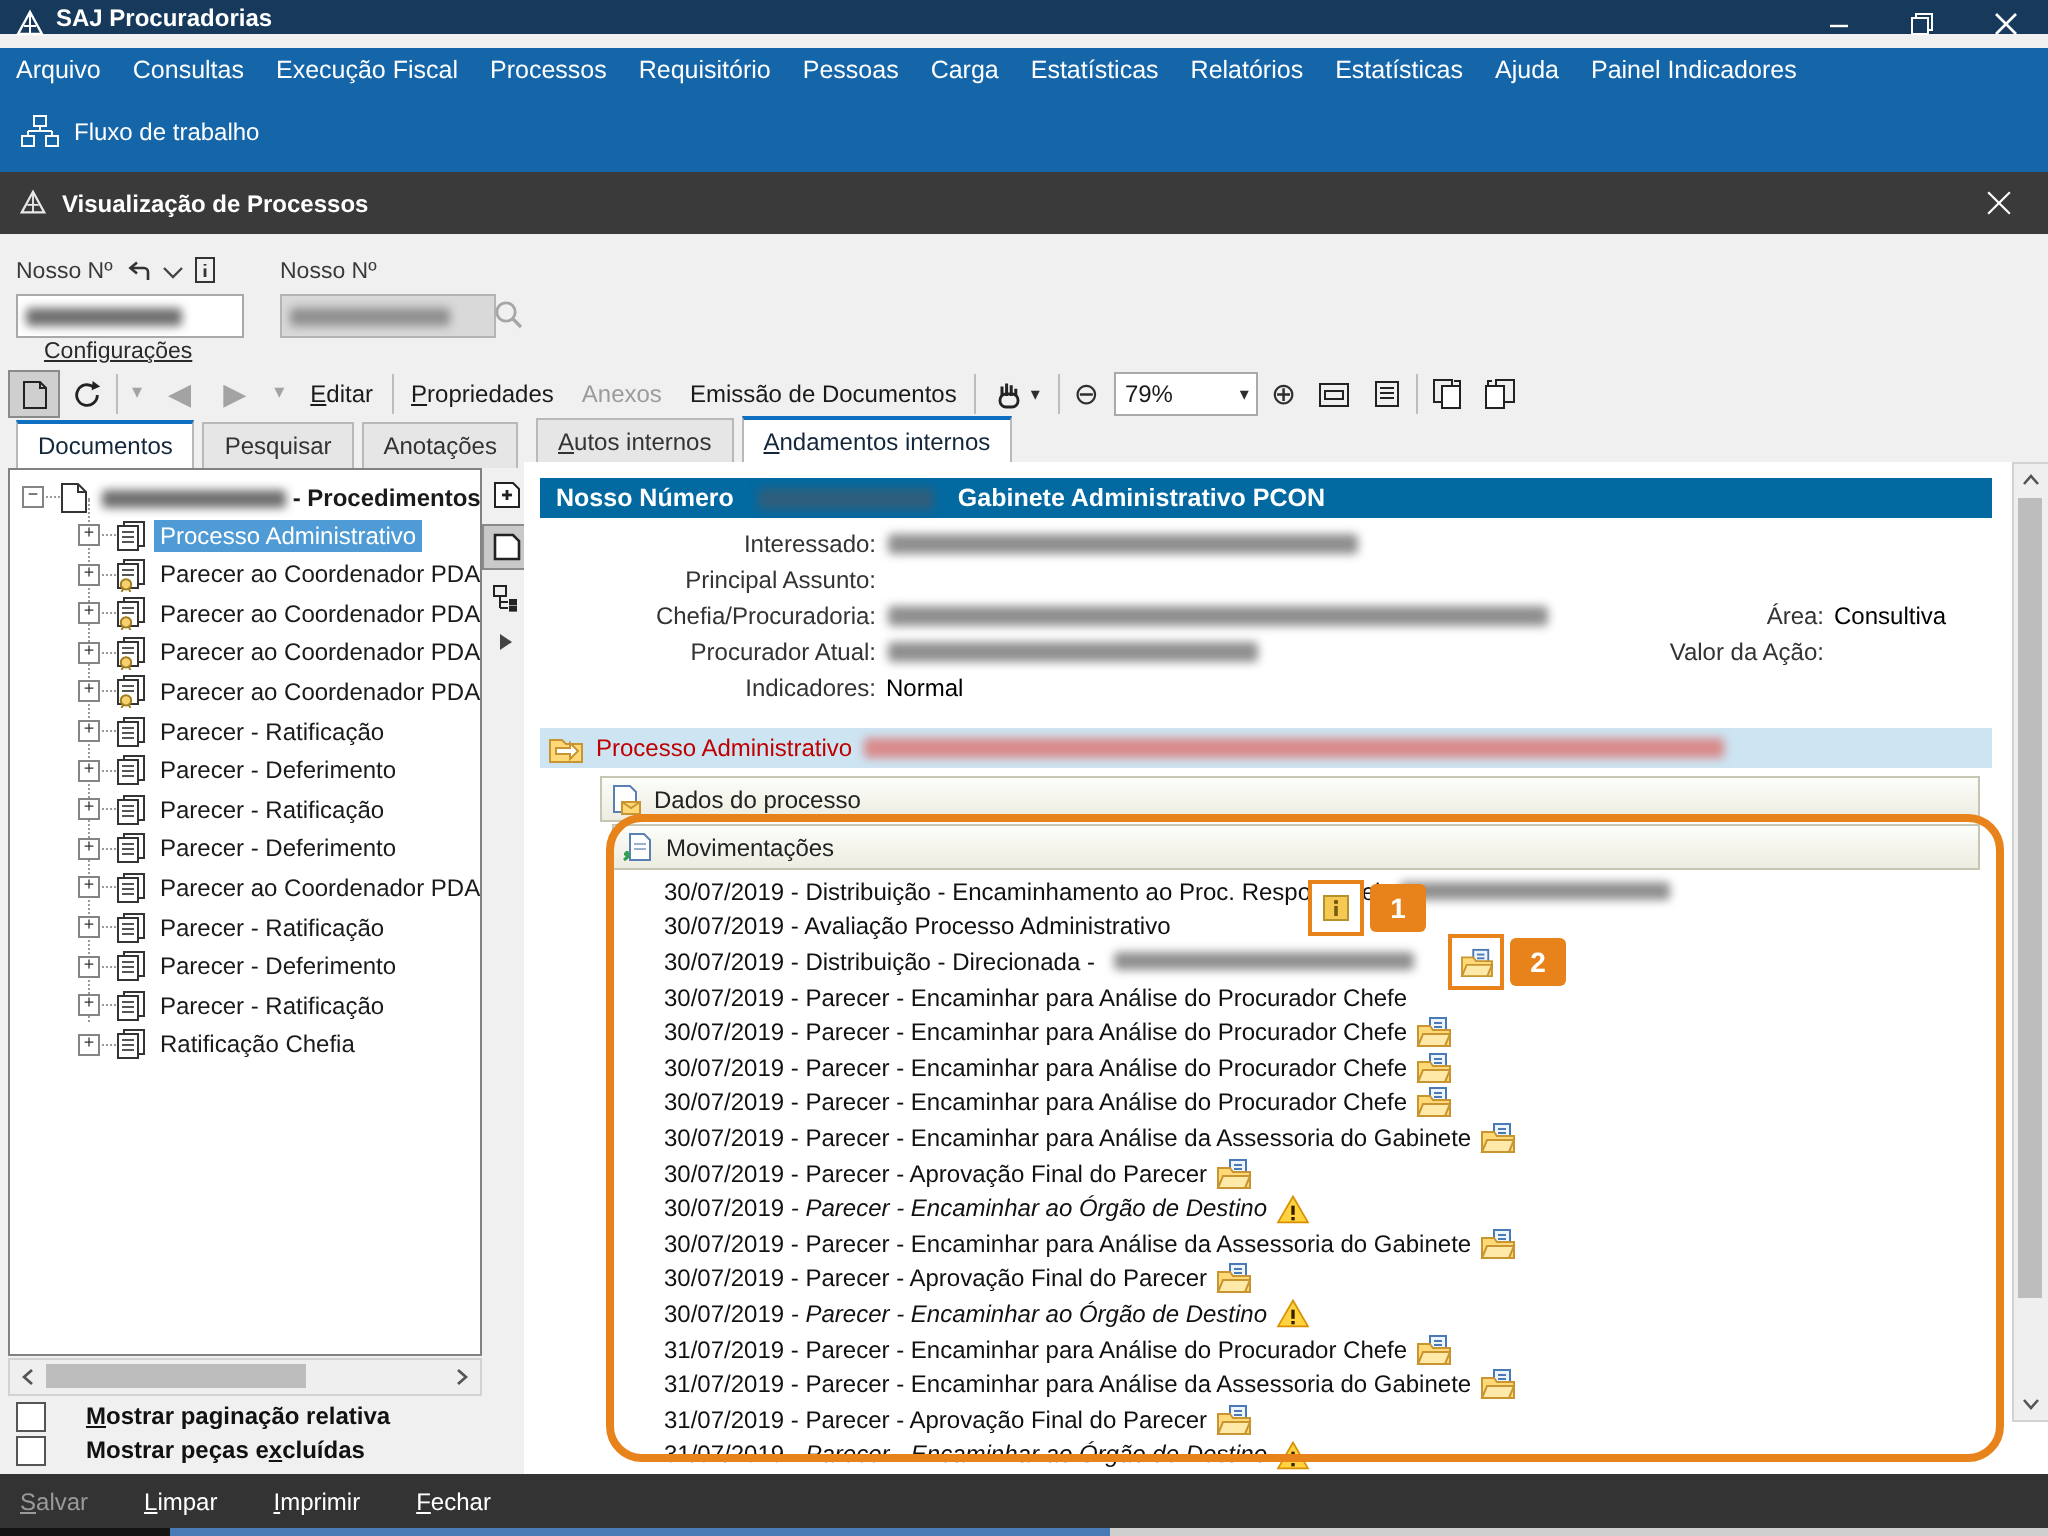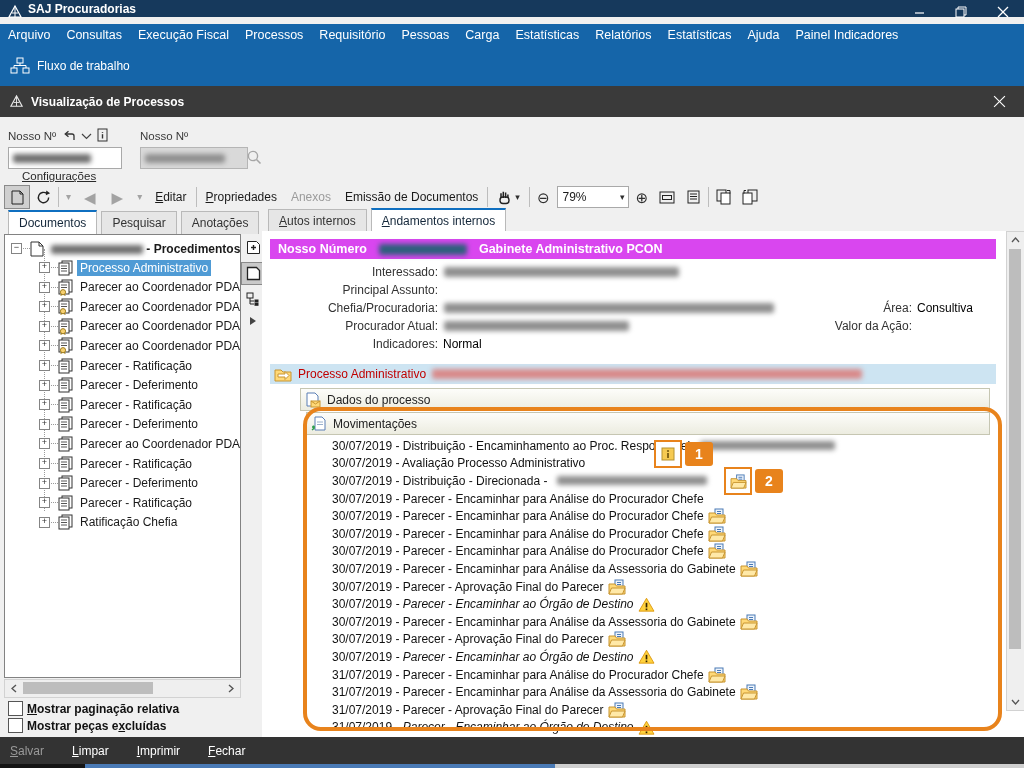--- a/index.html
+++ b/index.html
@@ -47,25 +47,25 @@
   .trow.sel .tlabel{background:#4f9bd5;color:#fff}
   .stub{width:7px;border-top:1px dotted #9a9a9a;margin-left:1px;flex:none}
   
   .stripbtn{width:22px;height:21px;display:flex;align-items:center;justify-content:center;border:1px solid transparent}
   .stripbtn.pressed{background:#c9c9c9;border-color:#8a8a8a}
   
   .sb-track{background:#efefef;border:1px solid #d2d2d2}
   .sb-thumb{background:#bdbdbd}
   .sb-arrow{color:#555;font-size:10px;display:flex;align-items:center;justify-content:center}
   
-  .chkrow{display:flex;align-items:center;gap:4px;font-weight:bold;font-size:12px;color:#111}
+  .chkrow{display:flex;align-items:flex-start;gap:20px;font-weight:bold;font-size:12px;color:#111}
   .chkbox{width:13px;height:13px;border:1px solid #555;background:#fff;flex:none}
   
   #rightpanel{left:262px;top:231px;width:762px;height:506px;background:#fff;overflow:hidden}
-  #prochdr{position:absolute;left:8px;top:8px;width:726px;height:20px;background:#d946ef;color:#fff;display:flex;align-items:center;font-weight:bold;font-size:12.5px}
+  #prochdr{position:absolute;left:8px;top:8px;width:726px;height:20px;background:#0369a1;color:#fff;display:flex;align-items:center;font-weight:bold;font-size:12.5px}
   .frow{position:absolute;height:16px;display:flex;align-items:center}
   .flab{width:168px;text-align:right;color:#333}
   .fval{margin-left:5px;color:#000}
   #banner{position:absolute;left:8px;top:133px;width:726px;height:20px;background:#cde4f2;display:flex;align-items:center;gap:6px;color:#c00000;font-size:12px}
   .sechdr{position:absolute;height:21px;display:flex;align-items:center;gap:6px;background:linear-gradient(#fdfdfa,#ecece0);border:1px solid #c6c6b2;font-size:12px;color:#222}
   .mrow{height:17.6px;display:flex;align-items:center;white-space:nowrap;font-size:12px;color:#111}
   .mrow .ic{margin-left:4px}
   .mrow .it{font-style:italic}
   #orangebox{position:absolute;pointer-events:none;border:4px solid #e8831c;border-radius:18px}
   .co-box{display:inline-flex;align-items:center;justify-content:center;background:#fff;border:2px solid #e8831c;width:24px;height:24px;margin-left:4px}

